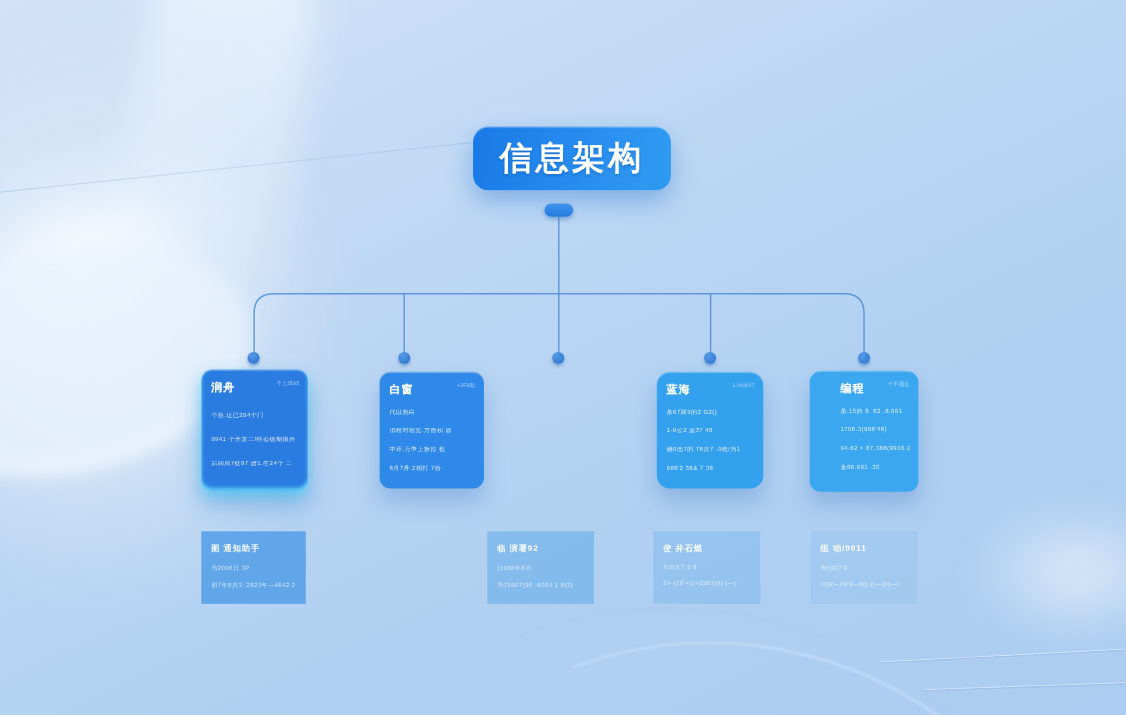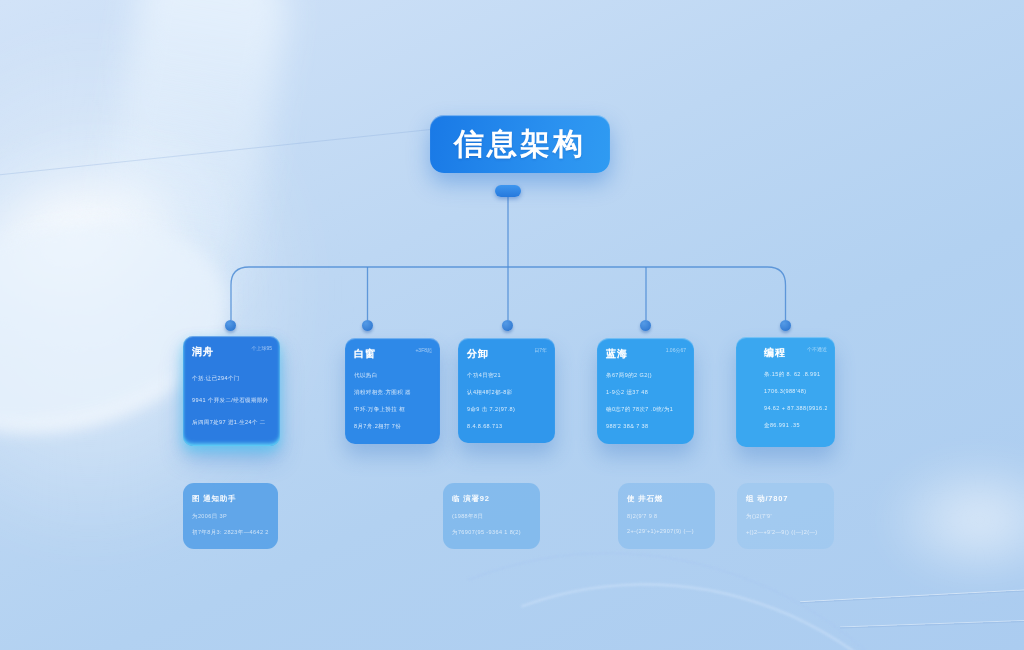--- a/index.html
+++ b/index.html
@@ -55,21 +55,21 @@
     inset 0 1px 1px rgba(255,255,255,.35);}
   .card-head{display:flex;justify-content:space-between;align-items:flex-start;}
   .card-title{font-size:10px;font-weight:bold;letter-spacing:1px;filter:blur(.25px);
     text-shadow:0 0 1px rgba(255,255,255,.5);}
   .card-tag{font-size:5px;opacity:.55;filter:blur(.3px);white-space:nowrap;}
   .card .line{font-size:5.5px;line-height:6px;letter-spacing:.4px;opacity:.82;margin-top:11px;
     filter:blur(.35px);white-space:nowrap;overflow:hidden;}
   .card .line:empty{display:none;}
   .card.c1 .line{margin-top:16px;}
   
-  .ghost{position:absolute;border-radius:11px;padding:11px 9px;color:rgba(255,255,255,.95);
+  .ghost{position:absolute;border-radius:0;padding:11px 9px;color:rgba(255,255,255,.95);
     box-sizing:border-box;}
   .ghost-title{font-size:7.5px;font-weight:bold;letter-spacing:.8px;filter:blur(.4px);}
   .ghost .line{font-size:5.5px;letter-spacing:.4px;opacity:.72;margin-top:9px;filter:blur(.45px);
     white-space:nowrap;overflow:hidden;}
 </style>
 </head>
 <body>
 
 <div class="stage">
 
@@ -117,30 +117,20 @@
     <div class="card-head">
       <span class="card-title">白窗</span>
       <span class="card-tag">+3F8起</span>
     </div>
     <div class="line">代以热白</div>
     <div class="line">消粉对相竞.方图积 器</div>
     <div class="line">中环.万争上扮拉 框</div>
     <div class="line">8月7舟.2相打 7份</div>
   </div>
 
-  <div class="card c3" style="left: 458px; top: 338px; width: 97px; height: 105px; background: rgb(48, 151, 236);">
-    <div class="card-head">
-      <span class="card-title">分卸</span>
-      <span class="card-tag">日7年</span>
-    </div>
-    <div class="line">个功4日密21</div>
-    <div class="line">认4相4时2都-8影</div>
-    <div class="line">9命9 击 7.2(97.8)</div>
-    <div class="line">8.4.8.68.713</div>
-  </div>
 
   <div class="card c4" style="left: 597px; top: 338px; width: 97px; height: 106px; background: rgb(52, 161, 239); border-radius: 12px;">
     <div class="card-head">
       <span class="card-title">蓝海</span>
       <span class="card-tag">1.06分67</span>
     </div>
     <div class="line">条67两9的2 G2()</div>
     <div class="line">1-9公2 运37 48</div>
     <div class="line">确0志7的 78次7 .0统/为1</div>
     <div class="line">988'2 38&amp; 7 38</div>
@@ -160,24 +150,24 @@
   <div class="ghost" style="left: 183px; top: 483px; width: 95px; height: 66px; background: rgba(78, 156, 231, 0.82);">
     <div class="ghost-title">图 通知助手</div>
     <div class="line">为2006日 3P</div>
     <div class="line">初7年8月3: 2823年—4642 2</div>
   </div>
   <div class="ghost" style="left: 443px; top: 483px; width: 97px; height: 66px; background: rgba(110, 176, 235, 0.66);">
     <div class="ghost-title">临 演署92</div>
     <div class="line">(1988年8日</div>
     <div class="line">为76907(95 -9364 1 8(2)</div>
   </div>
-  <div class="ghost" style="left: 618px; top: 483px; width: 97px; height: 66px; background: rgba(128, 186, 237, 0.56);">
+  <div class="ghost" style="left: 594px; top: 483px; width: 97px; height: 66px; background: rgba(128, 186, 237, 0.56);">
     <div class="ghost-title">使 井石燃</div>
     <div class="line">8)2(9'7 9 8</div>
     <div class="line">2+-(29'+1)+2907(9) (—)</div>
   </div>
   <div class="ghost" style="left: 737px; top: 483px; width: 97px; height: 66px; background: rgba(145, 196, 239, 0.46);">
-    <div class="ghost-title">组 动/7807</div>
+    <div class="ghost-title">组 动/9911</div>
     <div class="line">为()2(7'9'</div>
     <div class="line">+()2—+9'2—9() ((—)2(—)</div>
   </div>
 
 </div>
 
 </body></html>

